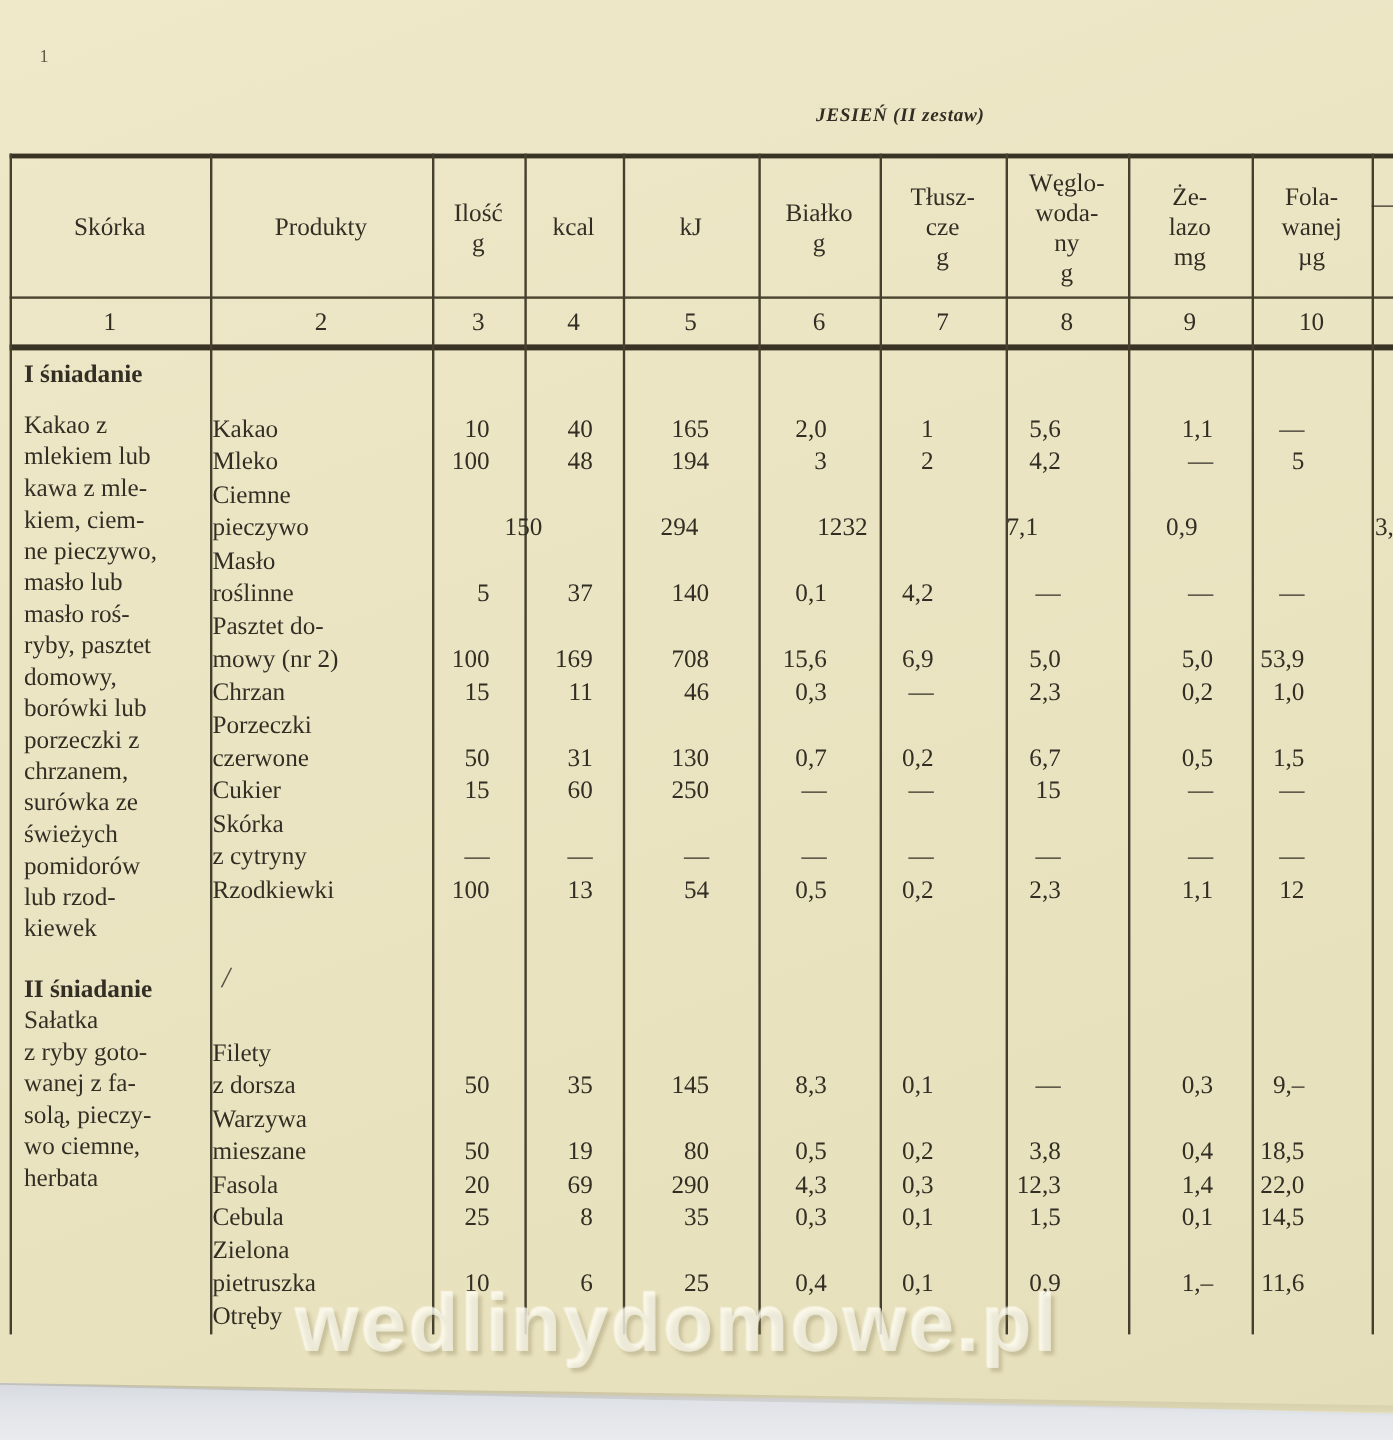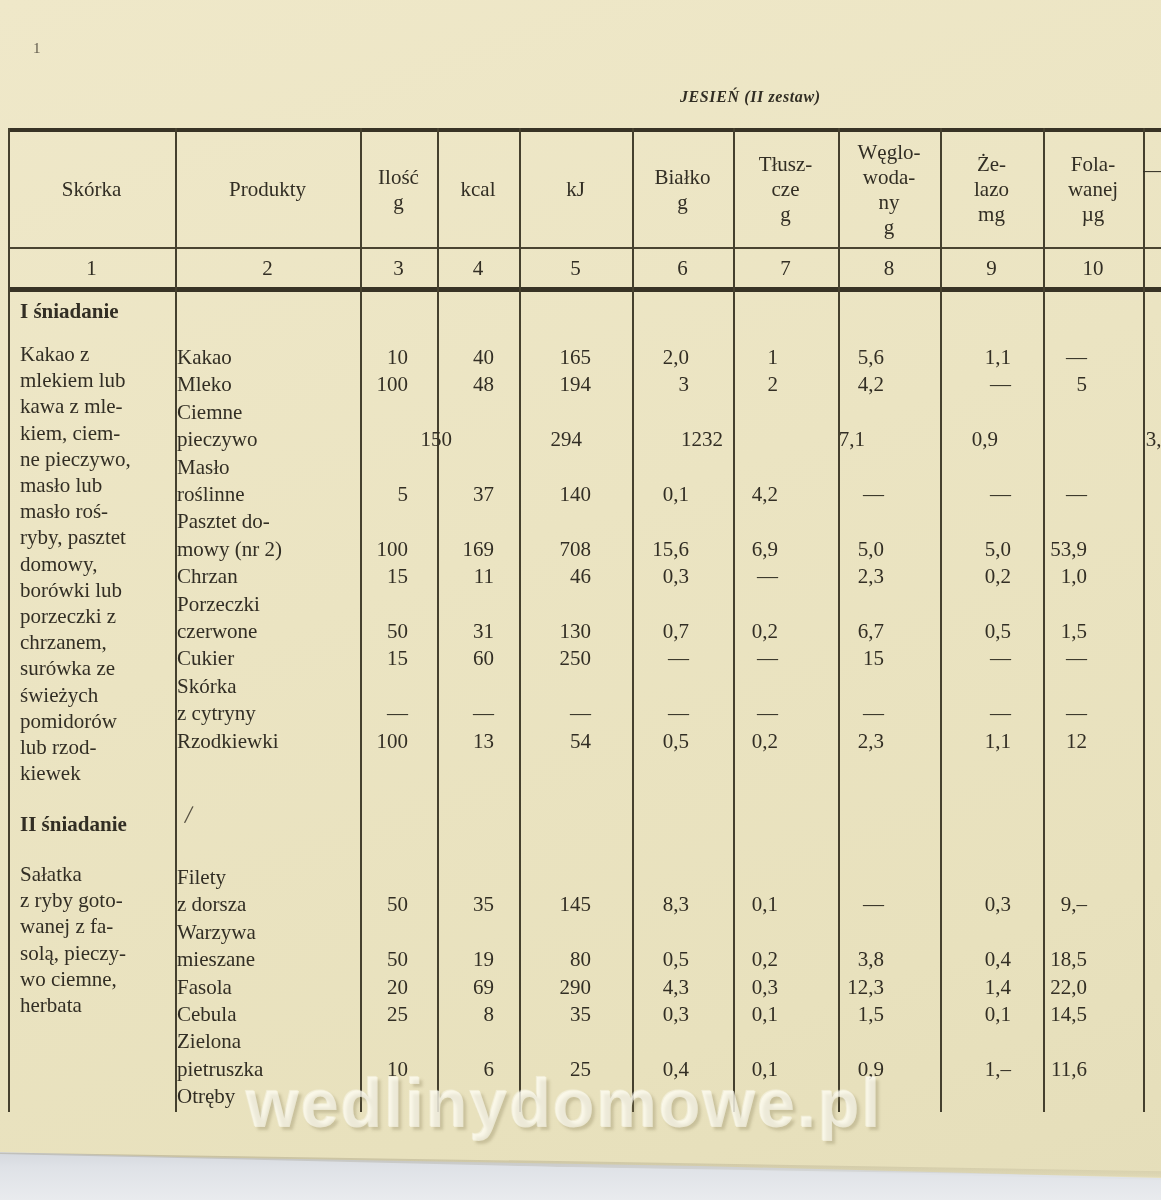--- a/index.html
+++ b/index.html
@@ -274,21 +274,21 @@
           <div class="nc k6">0,5</div>
           <div class="nc k7">0,2</div>
           <div class="nc k8">2,3</div>
           <div class="nc k9">1,1</div>
           <div class="nc k10">12</div>
           <div></div>
         </div>
       </div>
 
     <div class="left-block" style="top:812px;">
-      <div class="sec-heading" style="margin-bottom:24px;">II śniadanie</div>
+      <div class="sec-heading" style="">II śniadanie</div>
       <div class="meal">Sałatka
 z ryby goto-
 wanej z fa-
 solą, pieczy-
 wo ciemne,
 herbata</div>
     </div>
     <div class="stray-mark">/</div>
 
     <div class="rows" id="rows-1" style="top:864px;">

